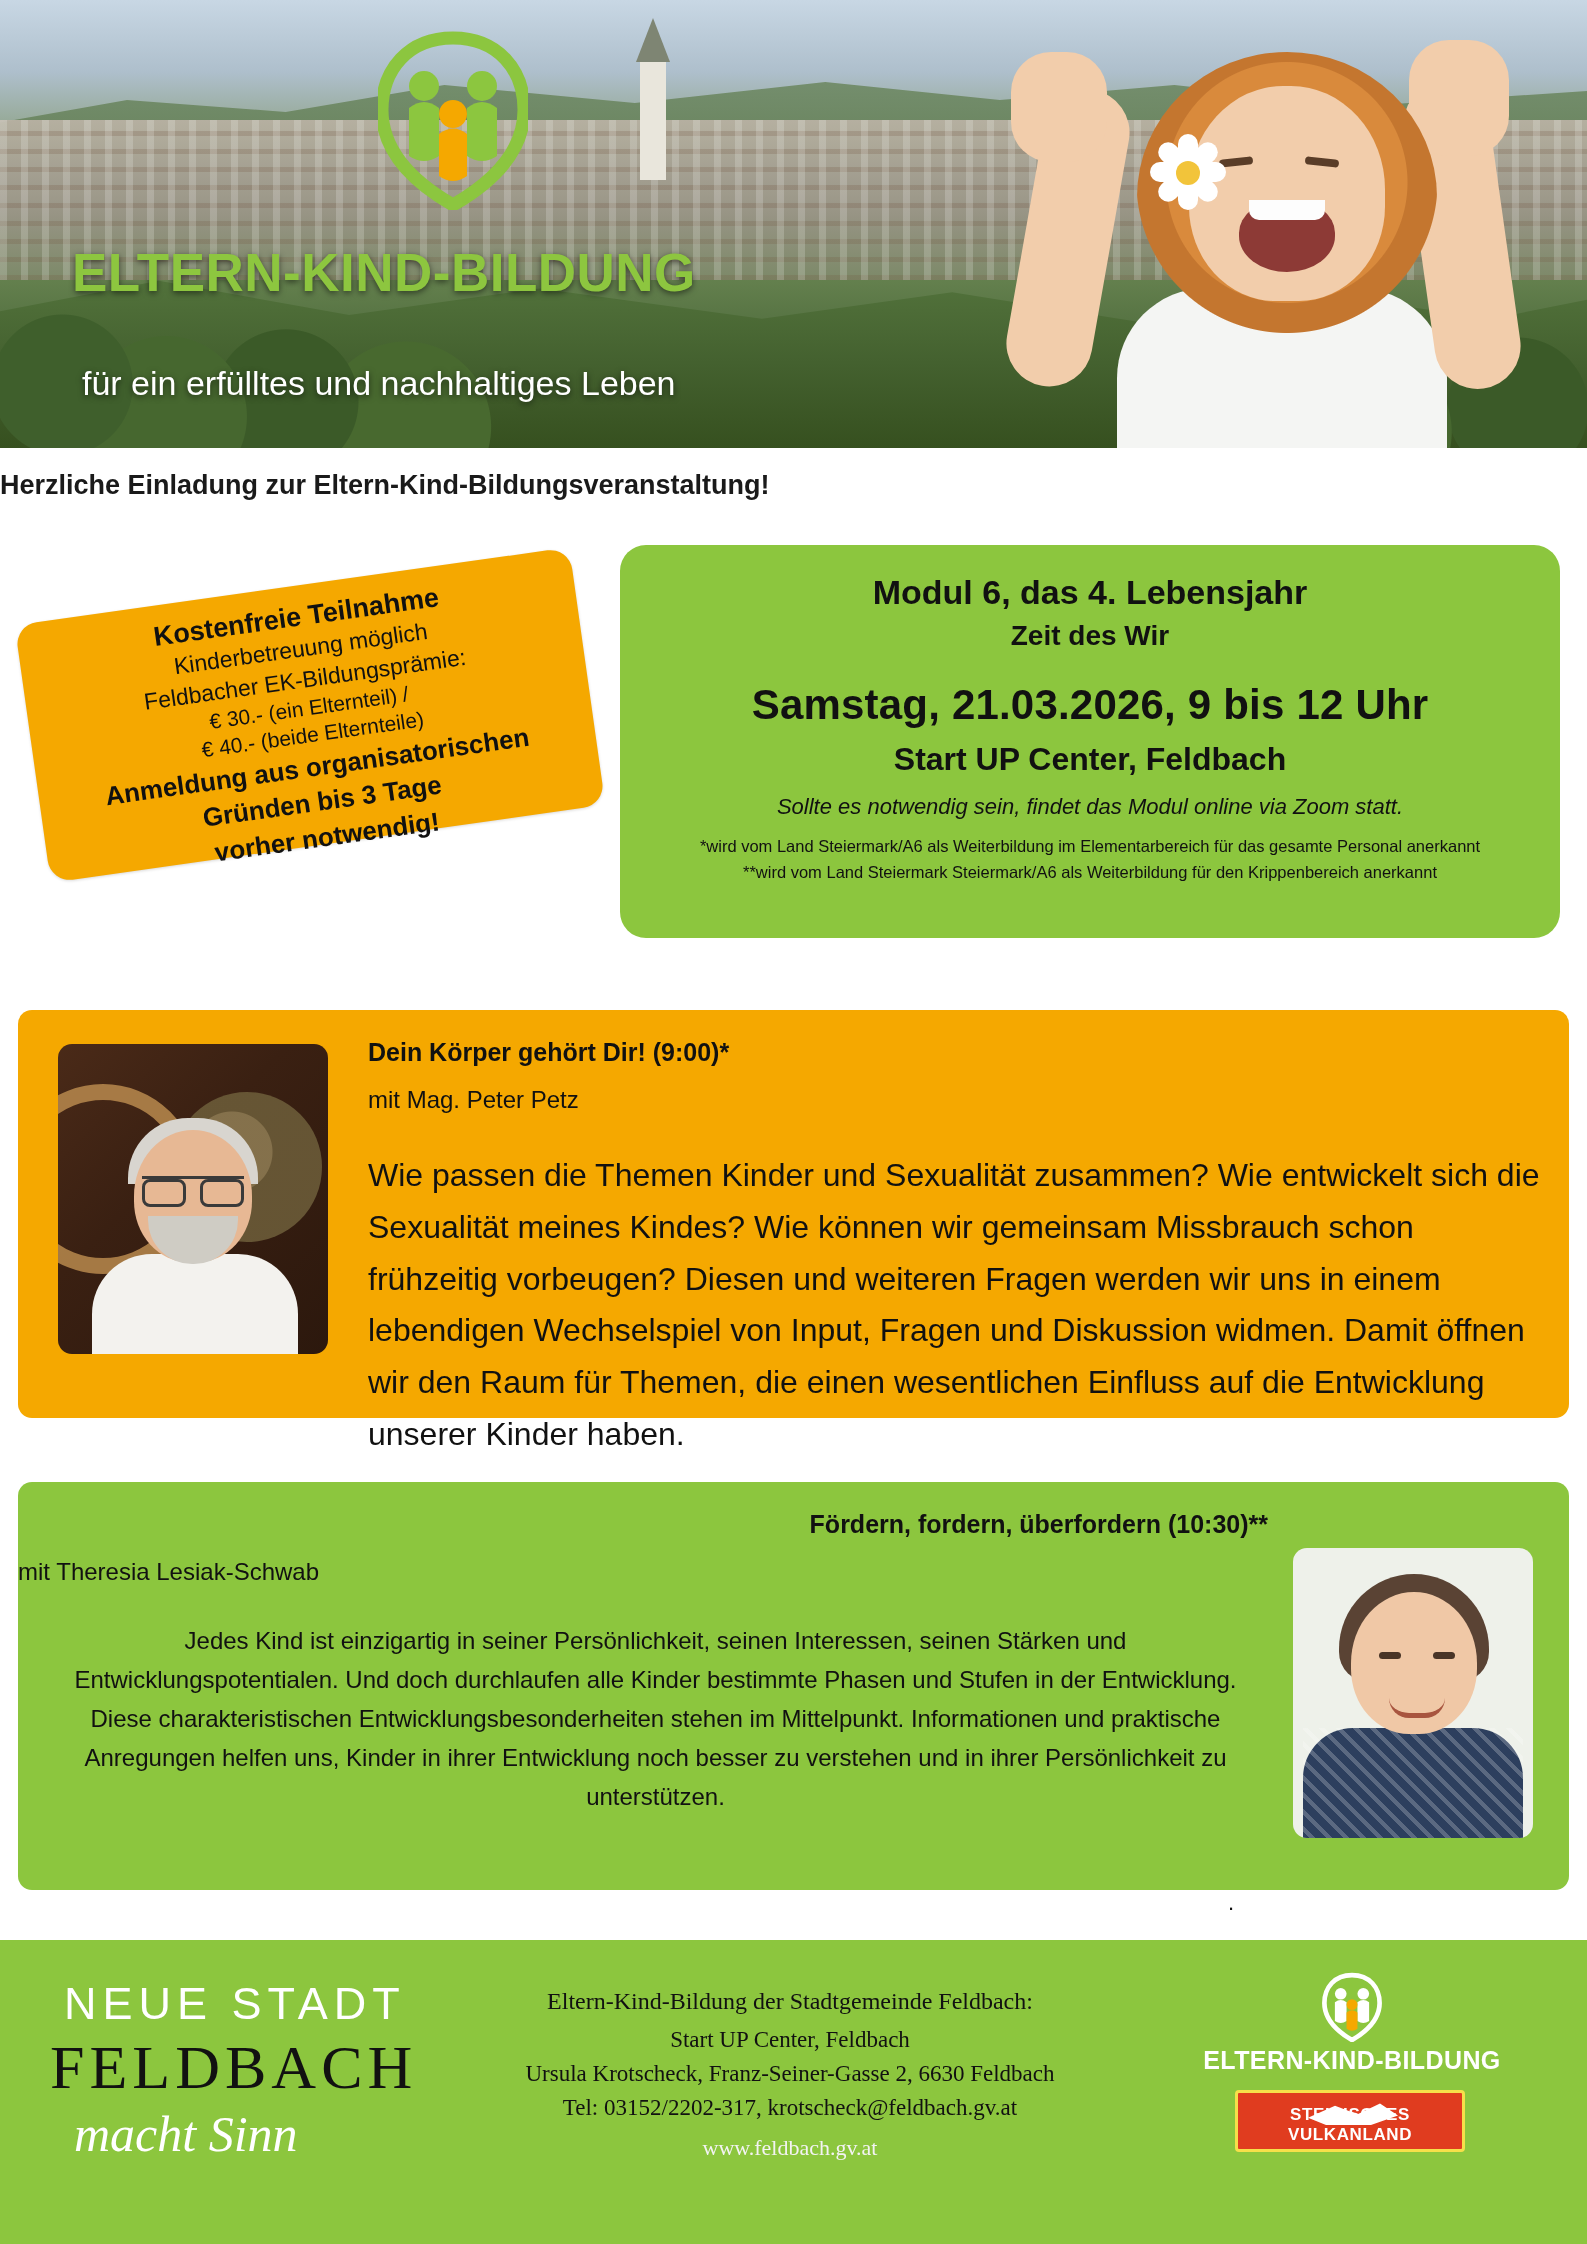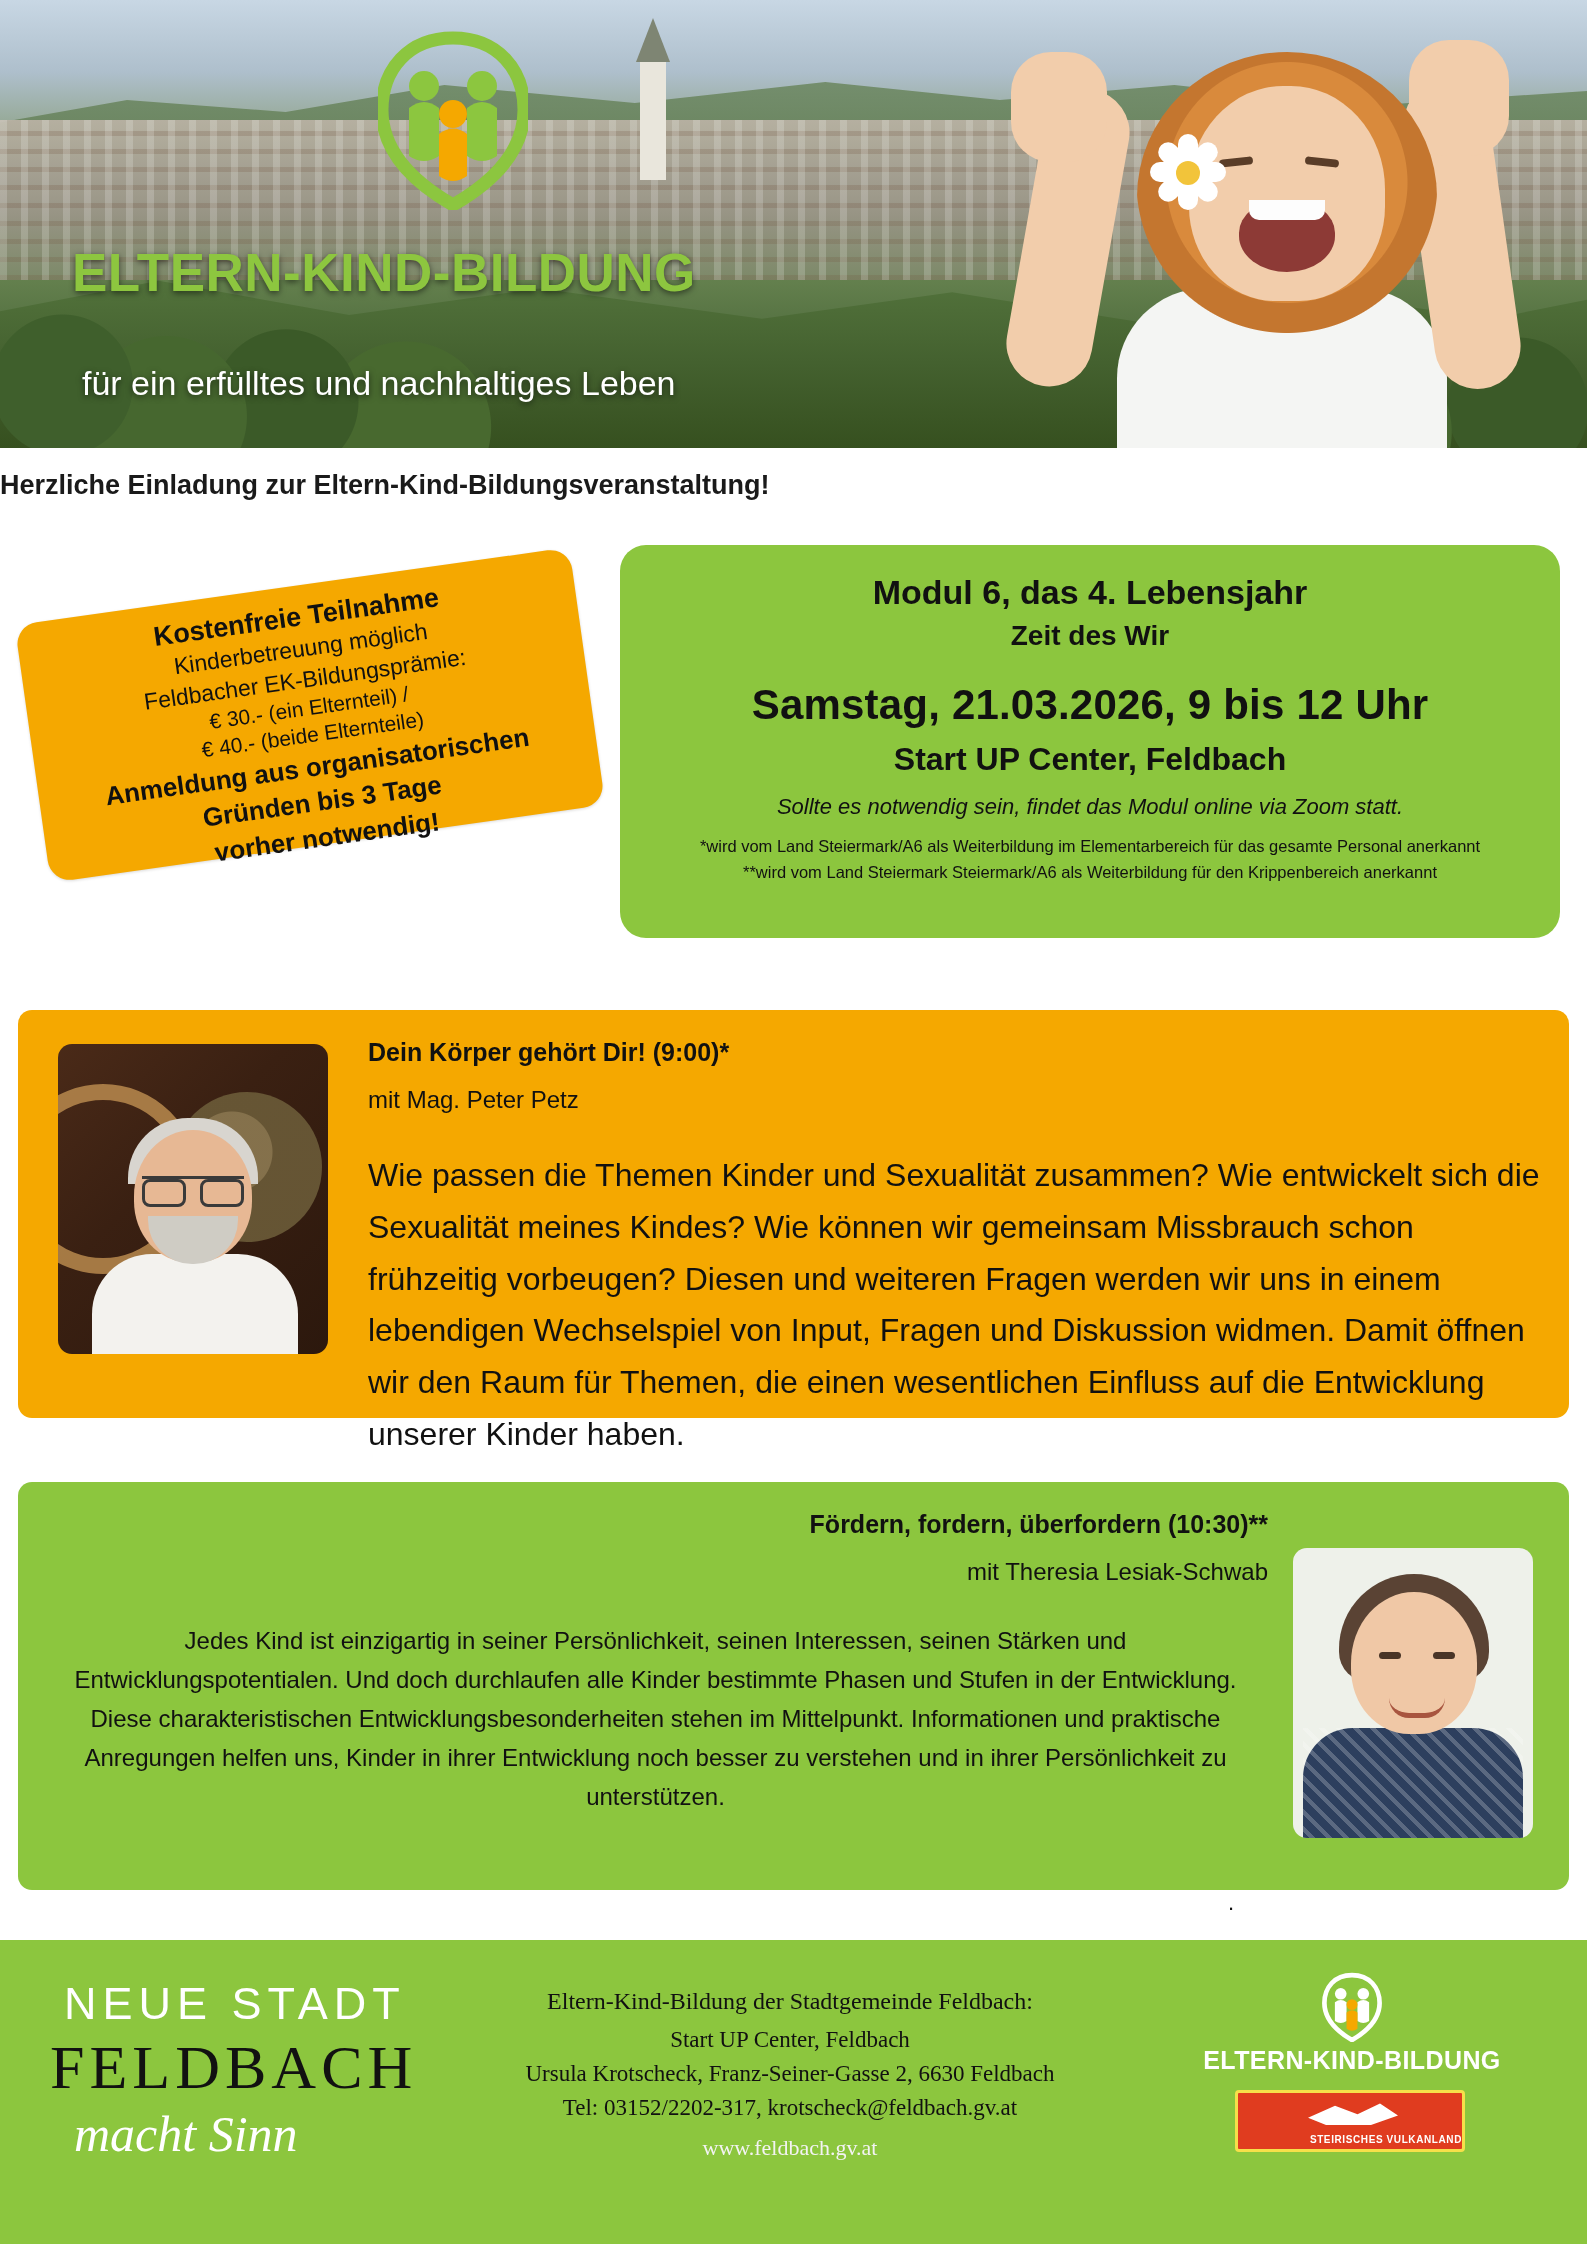--- a/index.html
+++ b/index.html
@@ -261,21 +261,21 @@
   }
   .photo2 .top2:after {
     content: ""; position: absolute; left: 0; top: 0; width: 100%; height: 100%;
     background: repeating-linear-gradient(45deg, rgba(255,255,255,.22) 0 4px, rgba(0,0,0,0) 4px 12px);
   }
   .sp2-title {
     position: absolute; left: 0; top: 28px; width: 1250px; text-align: right;
     font-size: 25px; font-weight: bold; color: #111;
   }
   .sp2-with {
-    position: absolute; left: 0; top: 76px; width: 1250px; text-align: right;
+    position: absolute; left: 0; top: 76px; width: 1250px; text-align: left;
     font-size: 24px; color: #111;
   }
   .sp2-body {
     position: absolute; left: 40px; top: 140px; width: 1195px;
     font-size: 24px; line-height: 1.62; color: #111; text-align: center;
   }
   .stray-dot {
     position: absolute; left: 1228px; top: 1890px; font-size: 22px; color: #111;
   }
 
@@ -323,22 +323,22 @@
   .vulkanland .vl-top {
     position: absolute; left: 6px; top: 4px; right: 6px; height: 32px;
     background: #e03c1f;
   }
   .vulkanland .vl-bird {
     position: absolute; left: 70px; top: 8px; width: 90px; height: 24px;
     background: #ffffff;
     clip-path: polygon(0 70%, 30% 20%, 55% 55%, 80% 10%, 100% 60%, 70% 100%, 20% 100%);
   }
   .vulkanland .vl-text {
-    position: absolute; left: 0; right: 0; bottom: 4px; text-align: right;
-    font-size: 10px; font-weight: bold; color: #ffffff; letter-spacing: .6px;
+    position: absolute; left: 0; right: 0; bottom: 4px; text-align: center;
+    font-size: 17px; font-weight: bold; color: #ffffff; letter-spacing: .6px;
   }
 </style>
 </head>
 <body>
 
 <div class="page">
 
   <div class="banner">
     <div class="sky"></div>
     <div class="hills"></div>

